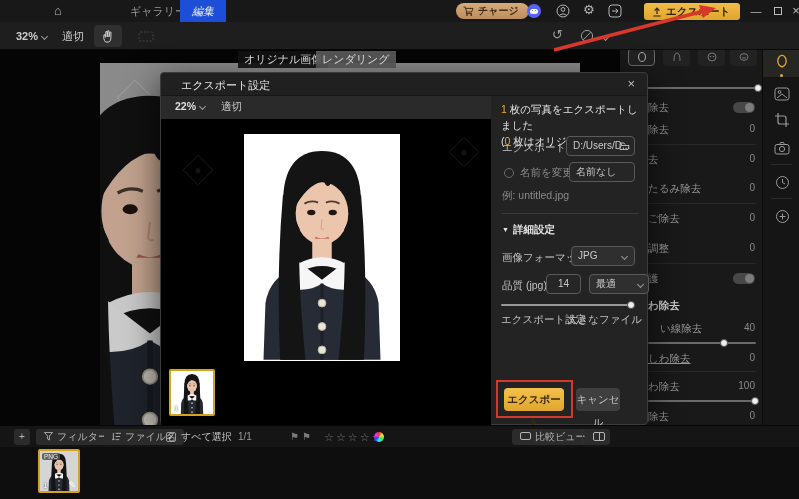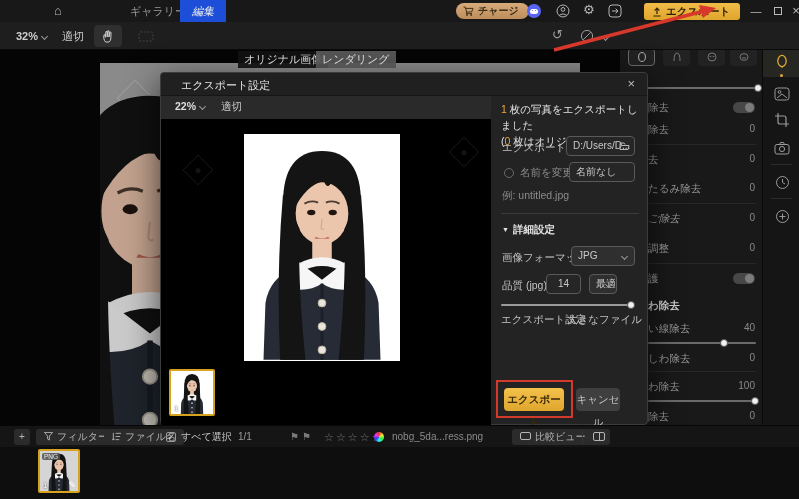--- a/index.html
+++ b/index.html
@@ -181,41 +181,41 @@
     <div class="prow-val" style="top:101px;">0</div>
     <div class="pdiv" style="top:122px;"></div>
 
     <div class="prow-label" style="top:131px;">去</div>
     <div class="prow-val" style="top:131px;">0</div>
 
     <div class="prow-label" style="top:160px;">たるみ除去</div>
     <div class="prow-val" style="top:160px;">0</div>
     <div class="pdiv" style="top:181px;"></div>
 
-    <div class="prow-label" style="top:190px;font-style:italic;">ご除去</div>
+    <div class="prow-label" style="top:190px;">ご除去</div>
     <div class="prow-val" style="top:190px;">0</div>
 
     <div class="prow-label" style="top:220px;">調整</div>
     <div class="prow-val" style="top:220px;">0</div>
     <div class="pdiv" style="top:241px;"></div>
 
     <div class="prow-label" style="top:250px;">護</div>
     <div class="toggle" style="top:251px;">
         <i></i>
       </div>
 
     <div class="prow-hd" style="top:277px;">わ除去</div>
 
-    <div class="prow-label" style="top:300px;">い線除去</div>
+    <div class="prow-label" style="top:300px;padding-left:12px;">い線除去</div>
     <div class="prow-val" style="top:300px;">40</div>
     <div class="slider" style="left:28px; top:320px; width:108px;">
         <span class="knob" style="left:72px;"></span>
       </div>
 
-    <div class="prow-label" style="top:330px;">しわ除去</div>
+    <div class="prow-label" style="top:330px;text-decoration:underline;">しわ除去</div>
     <div class="prow-val" style="top:330px;">0</div>
     <div class="pdiv" style="top:349px;"></div>
 
     <div class="prow-label" style="top:358px;">わ除去</div>
     <div class="prow-val" style="top:358px;">100</div>
     <div class="slider" style="left:28px; top:378px; width:108px;">
         <span class="knob" style="left:103px;"></span>
       </div>
 
     <div class="prow-label" style="top:388px;">除去</div>
@@ -410,21 +410,21 @@
     <div class="fld-label" style="left:341px; top:178px;">画像フォーマット</div>
     <div class="fld-box" style="left:410px; top:173px; width:64px; background:#2f2f2f;">
       <span>JPG</span>
       <span class="chev" style="position:absolute; right:7px; top:7px;"></span>
     </div>
 
     <div class="fld-label" style="left:341px; top:206px;">品質 (jpg)</div>
     <div class="fld-box" style="left:385px; top:201px; width:35px; text-align:center;">
       <span>14</span>
     </div>
-    <div class="fld-box" style="left:428px; top:201px; width:28px; background:#2f2f2f;">
+    <div class="fld-box" style="left:428px; top:201px; width:60px; background:#2f2f2f;">
       <span>最適</span>
       <span class="chev" style="position:absolute; right:5px; top:7px;"></span>
     </div>
 
     <div class="slider" style="left:340px; top:231px; width:132px; background:#9a9a9a;">
         <span class="knob" style="left:126px;"></span>
       </div>
     <div class="fld-label" style="left:340px; top:240px;">エクスポート設定</div>
     <div class="fld-label" style="left:406px; top:240px;">大きなファイル</div>
 
@@ -449,21 +449,20 @@
     <div class="bb-txt" style="left:181px; color:#c5c5c5;">すべて選択</div>
     <div class="bb-txt" style="left:238px;">1/1</div>
 
     <div class="bb-txt" style="left:290px;">
       <span class="flagg">⚑</span><span class="flagg">⚑</span>
     </div>
     <div class="bb-txt" style="left:324px;">
       <span class="star">☆</span><span class="star">☆</span><span class="star">☆</span><span class="star">☆</span><span class="star">☆</span>
     </div>
     <div class="cwheel" style="left:374px;"></div>
-    <div class="bb-txt" style="left:392px; color:#8a8a8a;">nobg_5da...ress.png</div>
 
     <div class="bb-pill" style="left:512px;">
       <span style="display:inline-block; width:11px; height:8px; border:1px solid #b5b5b5; border-radius:2px; vertical-align:0; margin-right:4px;"></span><span>比較ビュー</span><span class="chev"></span>
     </div>
     <div class="abs" style="left:582px; top:4px; width:1px; height:14px; background:#333;"></div>
     <div class="bb-pill" style="left:588px; width:22px; padding:0;">
       <span style="position:absolute; left:5px; top:3px; width:12px; height:9px; border:1px solid #b5b5b5; border-radius:2px;"></span>
       <span style="position:absolute; left:10.5px; top:3px; width:1px; height:9px; background:#b5b5b5;"></span>
     </div>
   </div>

